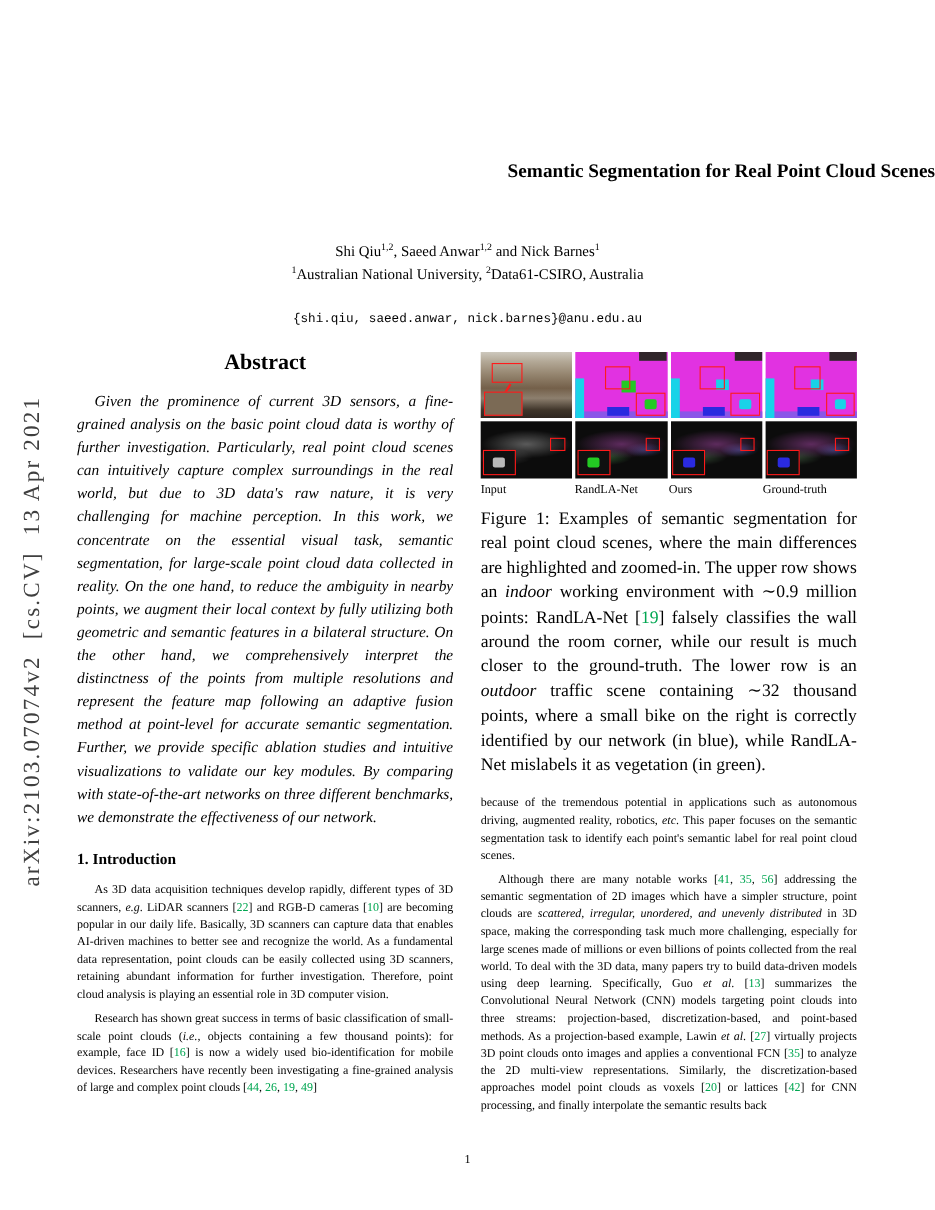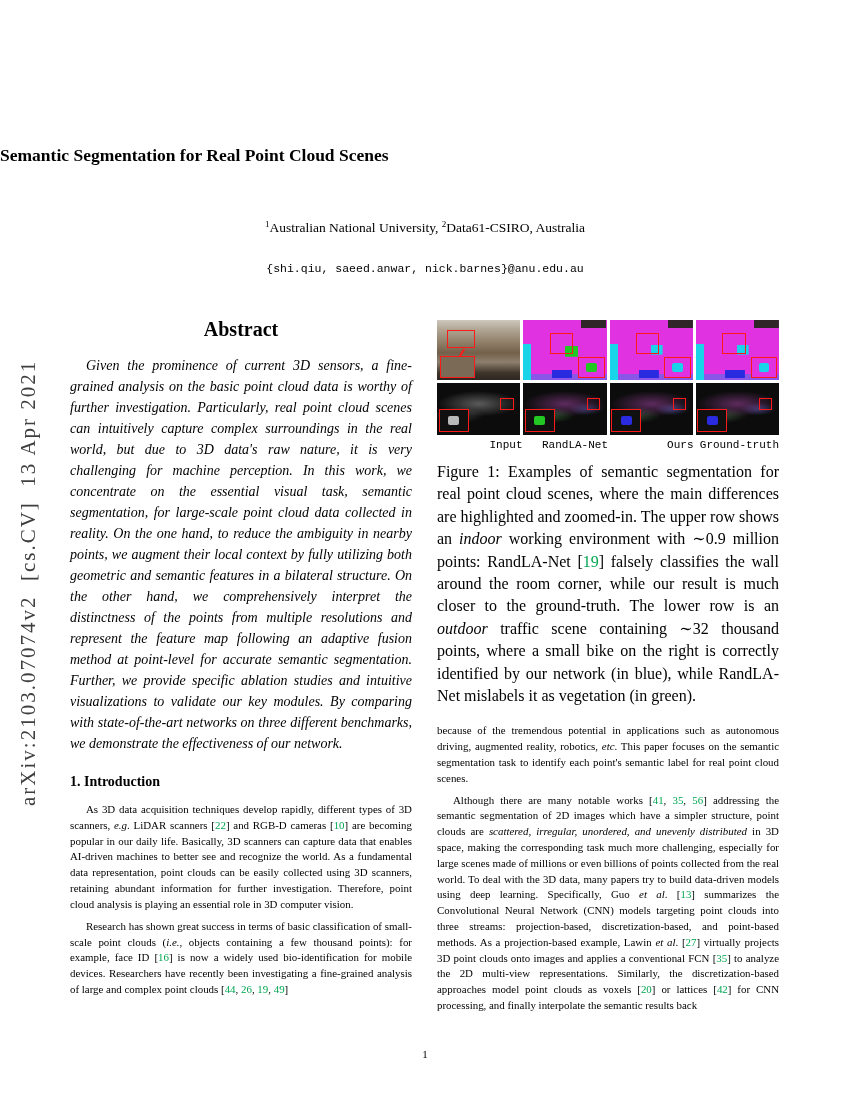--- a/index.html
+++ b/index.html
@@ -7,21 +7,21 @@
     position:relative;width:850px;height:1100px;background:#ffffff;
     font-family:"Liberation Serif","DejaVu Serif",serif;color:#000;overflow:hidden;
   }
   
   .arxiv{
     position:absolute;top:806px;left:16px;width:522px;
     transform:rotate(-90deg);transform-origin:0 0;
     font-size:21px;letter-spacing:2px;color:#3f3f3f;white-space:pre;
   }
   
-  .title{position:absolute;top:141px;left:0;right:0;text-align:left;
+  .title{position:absolute;top:141px;left:0;right:0;text-align:right;
     font-weight:bold;font-size:17.5px;line-height:1.6;}
   .authors-block{position:absolute;top:218px;left:0;right:0;text-align:center;}
   .authors{font-size:13.5px;line-height:1.6;}
   .affiliation{font-size:13.5px;line-height:1.5;}
   .email{font-family:"Liberation Mono","DejaVu Sans Mono",monospace;font-size:11.5px;margin-top:24px;}
   .run-sup{font-size:9px;vertical-align:super;line-height:0;}
   .run-i{font-style:italic;}
   .run-c{color:var(--cite,#00a651);}
   
   .col-left{position:absolute;left:70px;top:318px;width:342px;}
@@ -30,21 +30,21 @@
   .abstract-body{font-style:italic;font-size:14px;line-height:1.5;text-align:justify;
     text-indent:16px;margin:0;}
   .section-heading{font-size:14px;font-weight:bold;margin:20px 0 12px 0;}
   .para{font-size:10.9px;line-height:1.45;text-align:justify;text-indent:16px;margin:0 0 6px 0;}
   .para.noindent{text-indent:0;}
   
   .figure{margin:2px 0 6px 0;}
   .fig-grid{display:grid;grid-template-columns:repeat(4,1fr);grid-template-rows:60px 52px;gap:3px;}
   .fig-img{position:relative;overflow:hidden;}
   .fig-labels{display:flex;margin-top:4px;margin-bottom:10px;font-size:11px;}
-  .fig-labels span{flex:1;text-align:right;font-family:Liberation Mono, monospace;}
+  .fig-labels span{flex:1;text-align:left;}
   .hl-box{position:absolute;border:1.5px solid var(--hl,#ff1a1a);box-sizing:border-box;}
   .hl-line{position:absolute;background:var(--hl,#ff1a1a);}
   .zoom-inset{position:absolute;border:1.5px solid var(--hl,#ff1a1a);box-sizing:border-box;}
   .blob{position:absolute;border-radius:2px;}
   .i1{background:linear-gradient(180deg,#cdc8bd 0%,#b2a795 15%,#93836d 35%,#74604a 55%,#8d7f6e 70%,#3f352a 88%,#2e2620 100%);}
   .i2,.i3,.i4{background-color:var(--mag,#e132e1);background-repeat:no-repeat;}
   .i2{background-image:
       linear-gradient(var(--cyan,#19d3e8),var(--cyan,#19d3e8)),
       linear-gradient(var(--green,#23c923),var(--green,#23c923)),
       linear-gradient(var(--blue,#2a2ae0),var(--blue,#2a2ae0)),
@@ -80,20 +80,21 @@
 
 <div class="page">
 
   <div class="arxiv">arXiv:2103.07074v2  [cs.CV]  13 Apr 2021</div>
 
   <div class="title">
     <div>Semantic Segmentation for Real Point Cloud Scenes</div>
   </div>
 
   <div class="authors-block">
+    <div class="authors"><span>Shi Qiu</span><span class="run-sup">1,2</span><span>, Saeed Anwar</span><span class="run-sup">1,2</span><span> and Nick Barnes</span><span class="run-sup">1</span></div>
     <div class="affiliation"><span class="run-sup">1</span><span>Australian National University, </span><span class="run-sup">2</span><span>Data61-CSIRO, Australia</span></div>
     <div class="email">{shi.qiu, saeed.anwar, nick.barnes}@anu.edu.au</div>
   </div>
 
   <div class="col-left">
     <div class="abs-heading">Abstract</div>
     <p class="abstract-body">Given the prominence of current 3D sensors, a fine-grained analysis on the basic point cloud data is worthy of further investigation. Particularly, real point cloud scenes can intuitively capture complex surroundings in the real world, but due to 3D data's raw nature, it is very challenging for machine perception. In this work, we concentrate on the essential visual task, semantic segmentation, for large-scale point cloud data collected in reality. On the one hand, to reduce the ambiguity in nearby points, we augment their local context by fully utilizing both geometric and semantic features in a bilateral structure. On the other hand, we comprehensively interpret the distinctness of the points from multiple resolutions and represent the feature map following an adaptive fusion method at point-level for accurate semantic segmentation. Further, we provide specific ablation studies and intuitive visualizations to validate our key modules. By comparing with state-of-the-art networks on three different benchmarks, we demonstrate the effectiveness of our network.</p>
     <div class="section-heading">1. Introduction</div>
     <p class="para"><span>As 3D data acquisition techniques develop rapidly, different types of 3D scanners, </span><span class="run-i">e.g</span><span>. LiDAR scanners [</span><span class="run-c">22</span><span>] and RGB-D cameras [</span><span class="run-c">10</span><span>] are becoming popular in our daily life. Basically, 3D scanners can capture data that enables AI-driven machines to better see and recognize the world. As a fundamental data representation, point clouds can be easily collected using 3D scanners, retaining abundant information for further investigation. Therefore, point cloud analysis is playing an essential role in 3D computer vision.</span></p>
     <p class="para"><span>Research has shown great success in terms of basic classification of small-scale point clouds (</span><span class="run-i">i.e.</span><span>, objects containing a few thousand points): for example, face ID [</span><span class="run-c">16</span><span>] is now a widely used bio-identification for mobile devices. Researchers have recently been investigating a fine-grained analysis of large and complex point clouds [</span><span class="run-c">44</span><span>, </span><span class="run-c">26</span><span>, </span><span class="run-c">19</span><span>, </span><span class="run-c">49</span><span>]</span></p>

